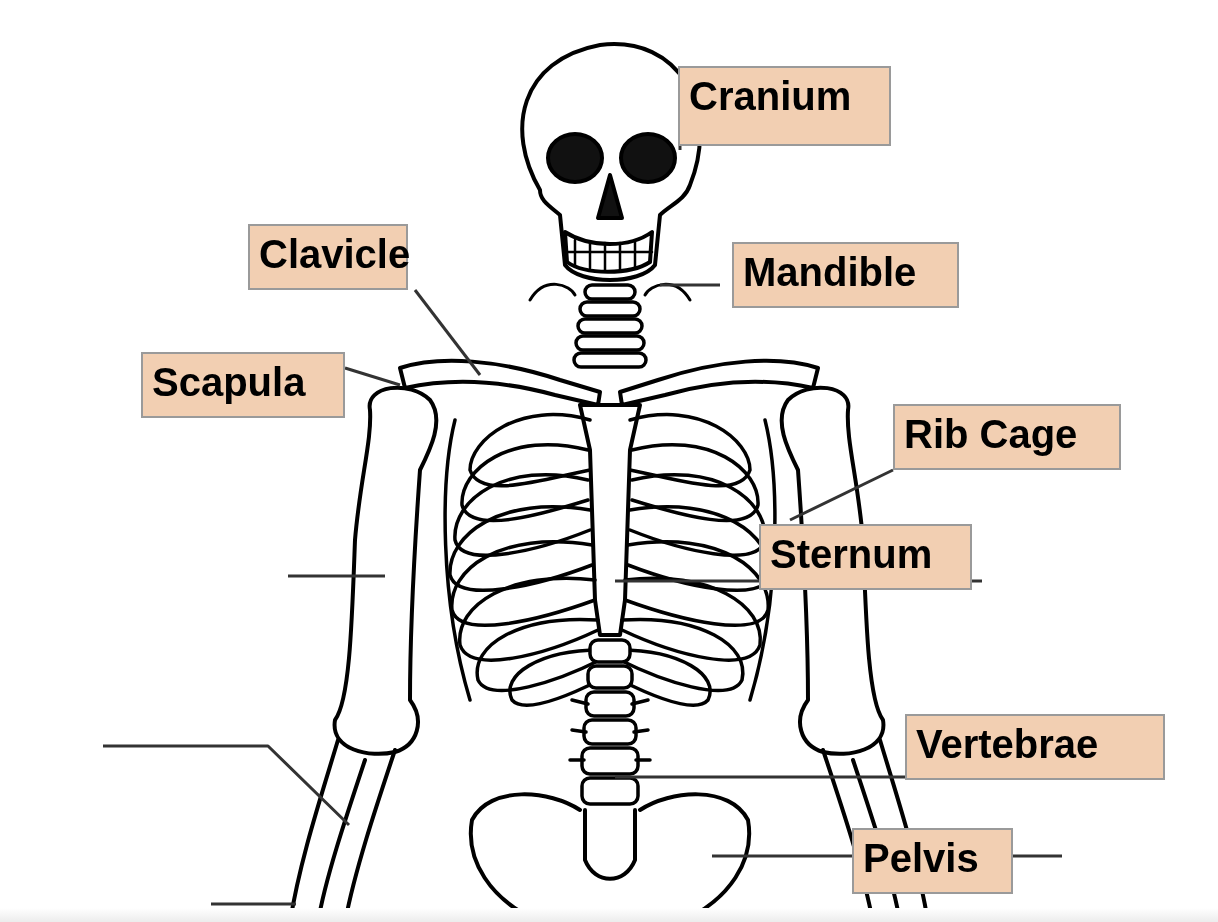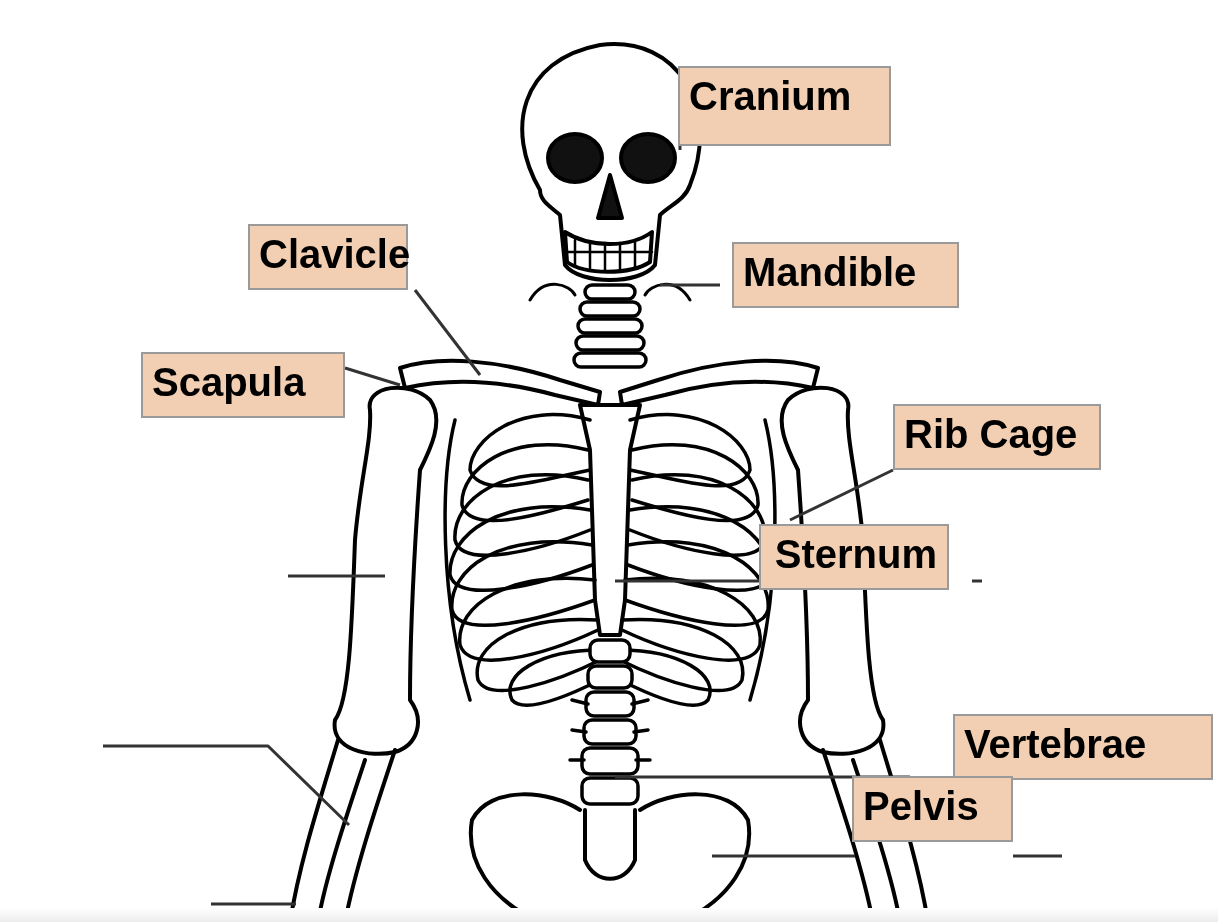--- a/index.html
+++ b/index.html
@@ -104,18 +104,18 @@
     <line x1="288" y1="576" x2="385" y2="576"></line>
     <polyline points="103,746 268,746 349,825"></polyline>
     <line x1="211" y1="904" x2="296" y2="904"></line>
   </g>
 </svg>
 
 <div class="label" style="left:678px; top:66px; width:213px; height:80px;"><span>Cranium</span></div>
 <div class="label" style="left:732px; top:234px; width:227px; height:66px;margin-top:8px;"><span>Mandible</span></div>
 <div class="label" style="left:248px; top:224px; width:160px; height:66px;"><span>Clavicle</span></div>
 <div class="label" style="left:141px; top:352px; width:204px; height:66px;"><span>Scapula</span></div>
-<div class="label" style="left:893px; top:404px; width:208px; height:66px;"><span>Rib Cage</span></div>
-<div class="label" style="left:759px; top:524px; width:190px; height:66px;text-align:right;"><span>Sternum</span></div>
-<div class="label" style="left:905px; top:714px; width:260px; height:66px;margin-left:48px;"><span>Vertebrae</span></div>
-<div class="label" style="left:852px; top:776px; width:161px; height:66px;"><span>Pelvis</span></div>
+<div class="label" style="left:893px; top:404px; width:228px; height:66px;"><span>Rib Cage</span></div>
+<div class="label" style="left:759px; top:524px; width:213px; height:66px;"><span>Sternum</span></div>
+<div class="label" style="left:905px; top:714px; width:260px; height:66px;"><span>Vertebrae</span></div>
+<div class="label" style="left:852px; top:828px; width:161px; height:66px;"><span>Pelvis</span></div>
 
 <div class="bottom-fade"></div>
 
 </body></html>

